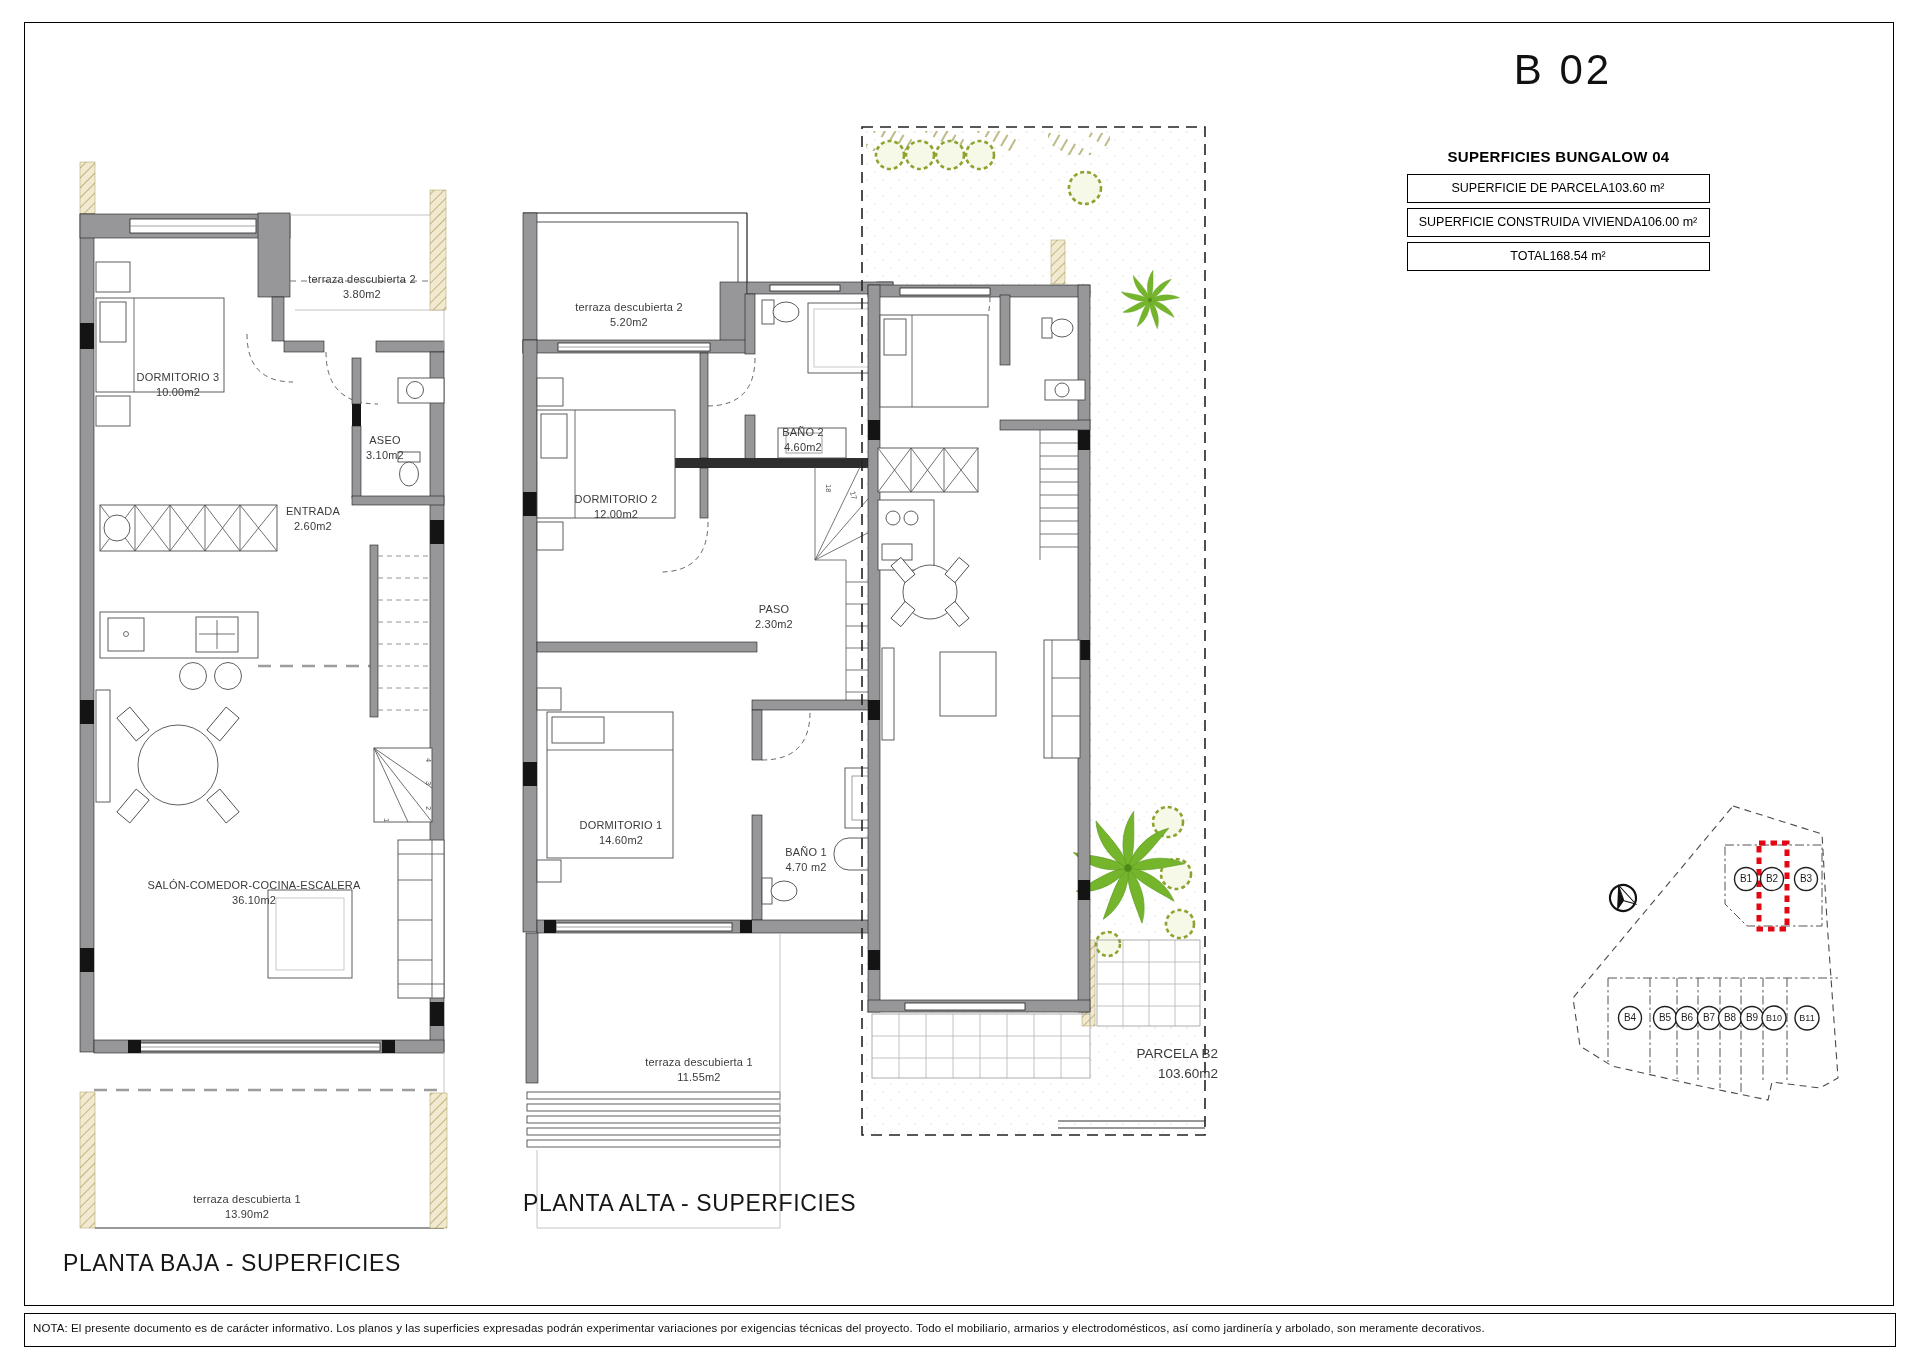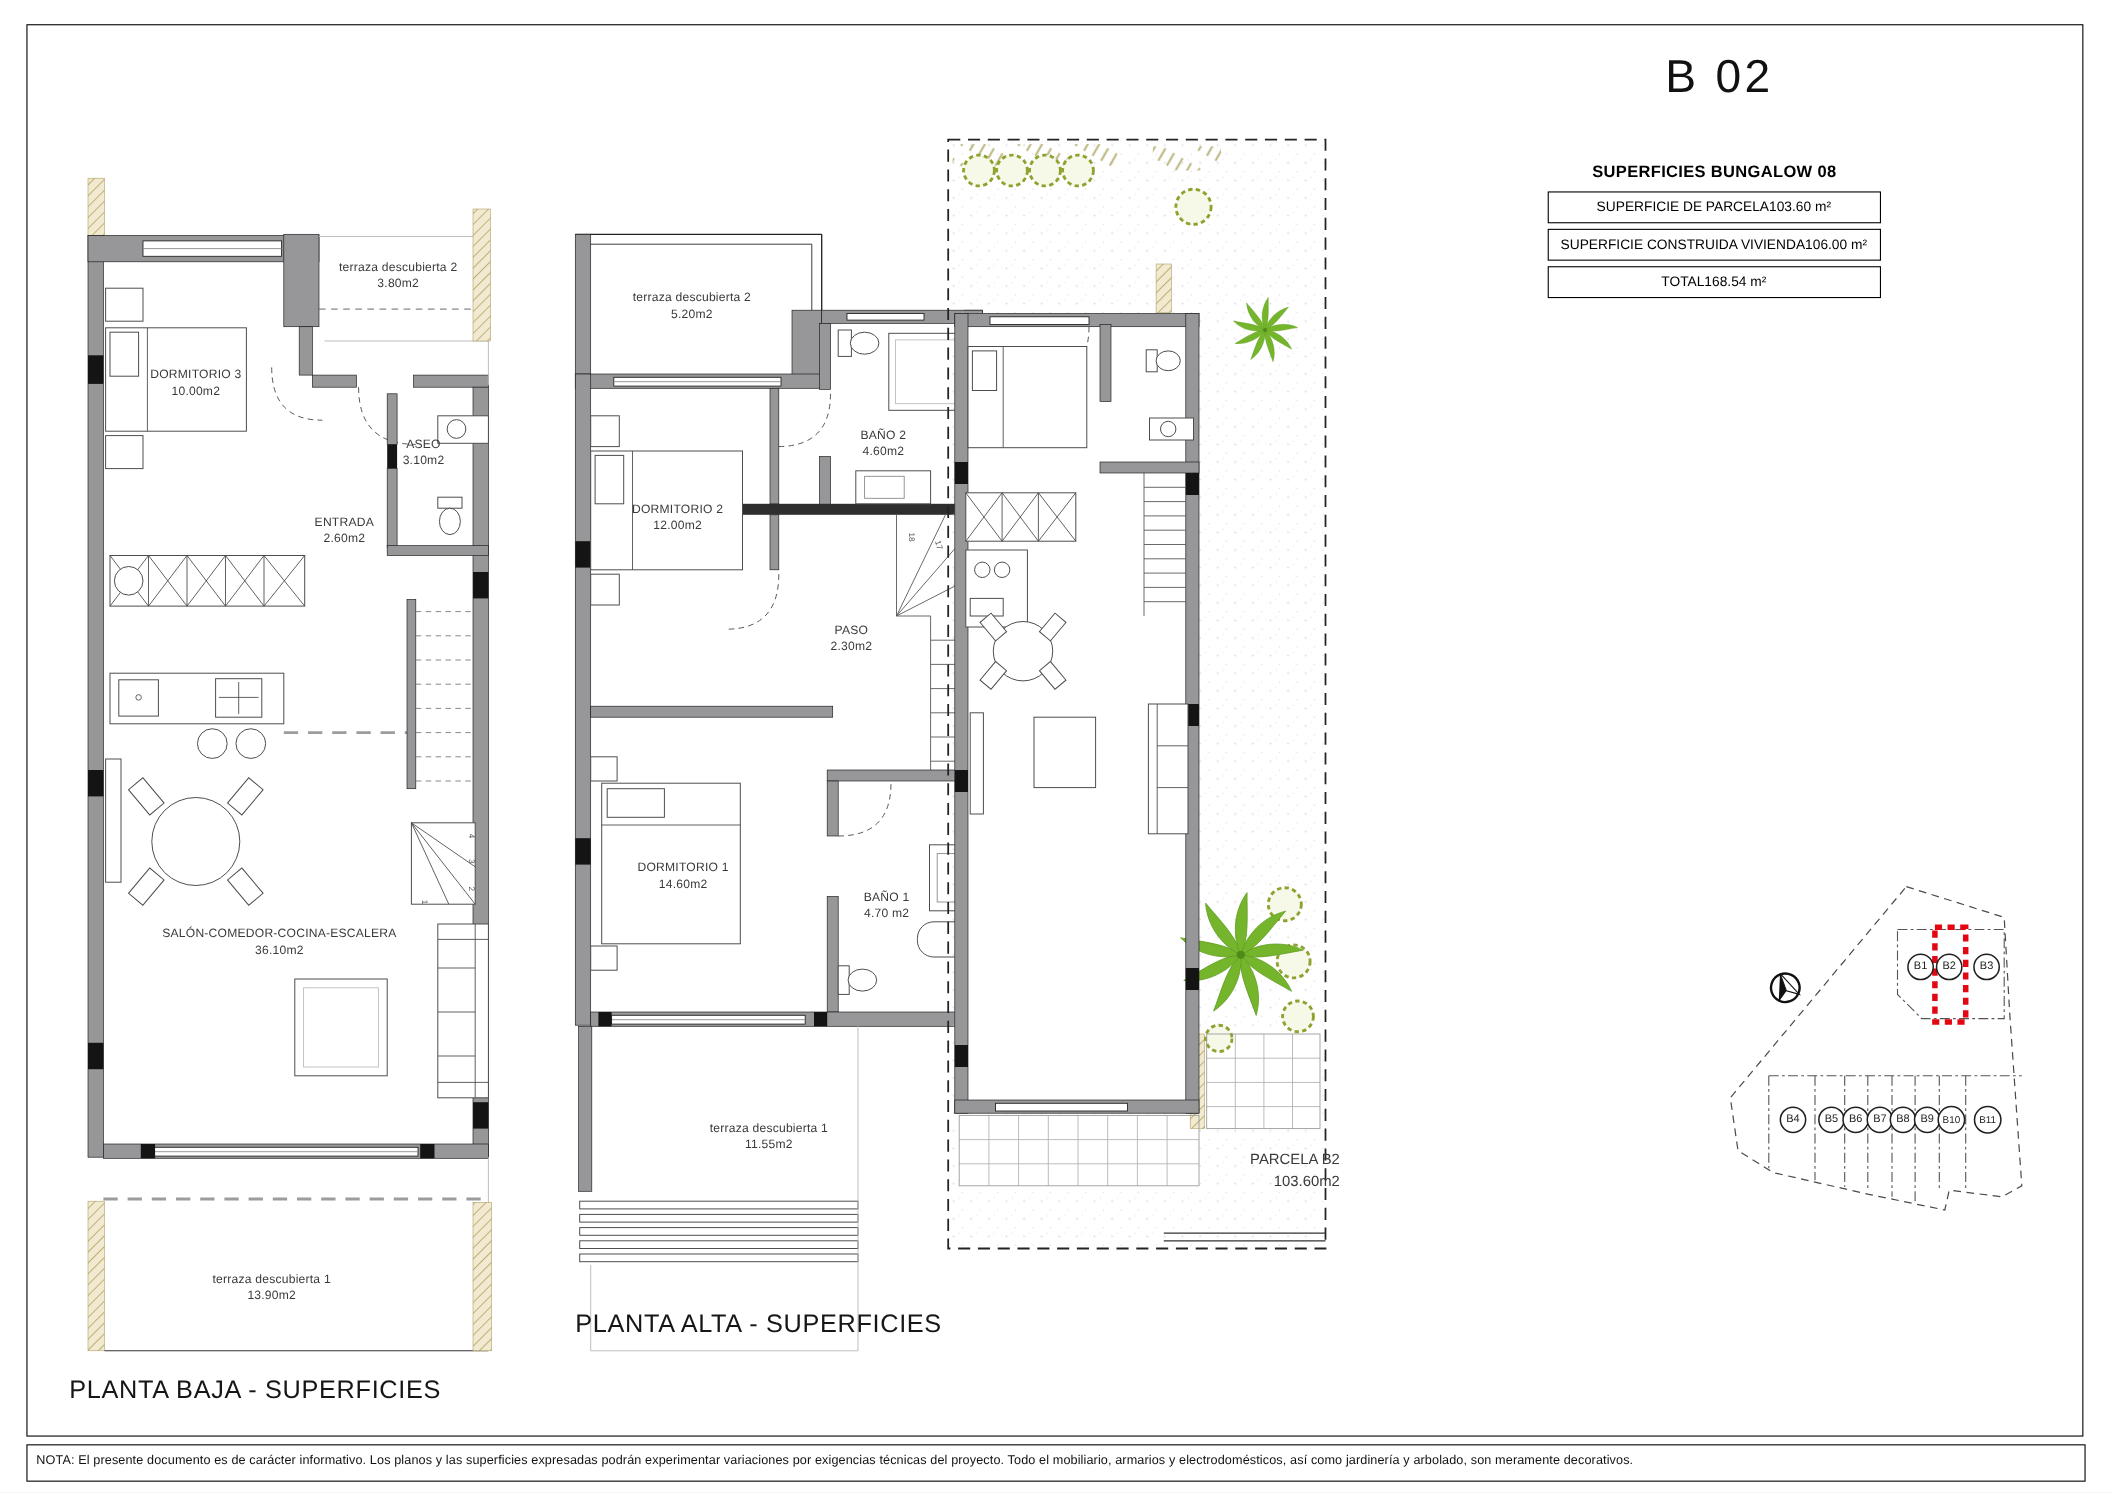--- a/index.html
+++ b/index.html
@@ -27,21 +27,21 @@
   .bound{fill:none;stroke:#222;stroke-width:1.6;stroke-dasharray:11 7;}
   .sb{fill:none;stroke:#4a4a4a;stroke-width:1.1;stroke-dasharray:7 5;}
   .sdd{fill:none;stroke:#555;stroke-width:1;stroke-dasharray:9 3 2.5 3;}
   .sc{fill:#fff;stroke:#202020;stroke-width:1.4;}
   .gridl{stroke:#b3b3b3;stroke-width:.8;}
   .dbl{stroke:#333;stroke-width:1.1;}
   .stairnum{font-family:"Liberation Sans",sans-serif;font-size:7.5px;fill:#555;}
 
   
   .rlabel{position:absolute;font-size:11px;color:#3a3a3a;text-align:center;
-          line-height:15px;letter-spacing:.2px;}
+          line-height:15px;letter-spacing:.2px;margin-top:36px;}
   .rlabel span{display:block;}
   .parcela-label{position:absolute;left:1078px;top:1044px;width:140px;text-align:right;
           font-size:13.5px;color:#3a3a3a;line-height:20px;}
   .caption{position:absolute;font-size:23px;color:#161616;letter-spacing:.6px;}
   .sheet-title{position:absolute;left:1478px;top:46px;width:170px;text-align:center;
           font-size:42px;color:#111;letter-spacing:3px;}
   .areas{position:absolute;left:1407px;top:148px;width:303px;}
   .areas .hd{text-align:center;font-weight:bold;font-size:15px;color:#000;
           letter-spacing:.3px;margin-bottom:9px;}
   .tbox{border:1.2px solid #000;margin-bottom:5px;padding:5px 10px 5px 9px;}
@@ -439,21 +439,21 @@
         <circle cx="1623" cy="898" r="13" fill="#fff" stroke="#111" stroke-width="2.2"></circle>
         <path d="M 1623,884 L 1613,908 L 1623,901 Z" fill="#111"></path>
         <path d="M 1623,884 L 1633,908 L 1623,901 Z" fill="#fff" stroke="#111" stroke-width="1"></path>
       </g>
     </g>
   </svg>
 
   <div class="sheet-title">B 02</div>
 
   <div class="areas">
-    <div class="hd">SUPERFICIES BUNGALOW 08</div>
+    <div class="hd">SUPERFICIES BUNGALOW 04</div>
     <div class="tbox">
       <div class="trow">
           <span class="lbl">SUPERFICIE DE PARCELA</span>
           <span class="val">103.60 m²</span>
         </div>
     </div>
     <div class="tbox">
       <div class="trow">
           <span class="lbl">SUPERFICIE CONSTRUIDA VIVIENDA</span>
           <span class="val">106.00 m²</span>

